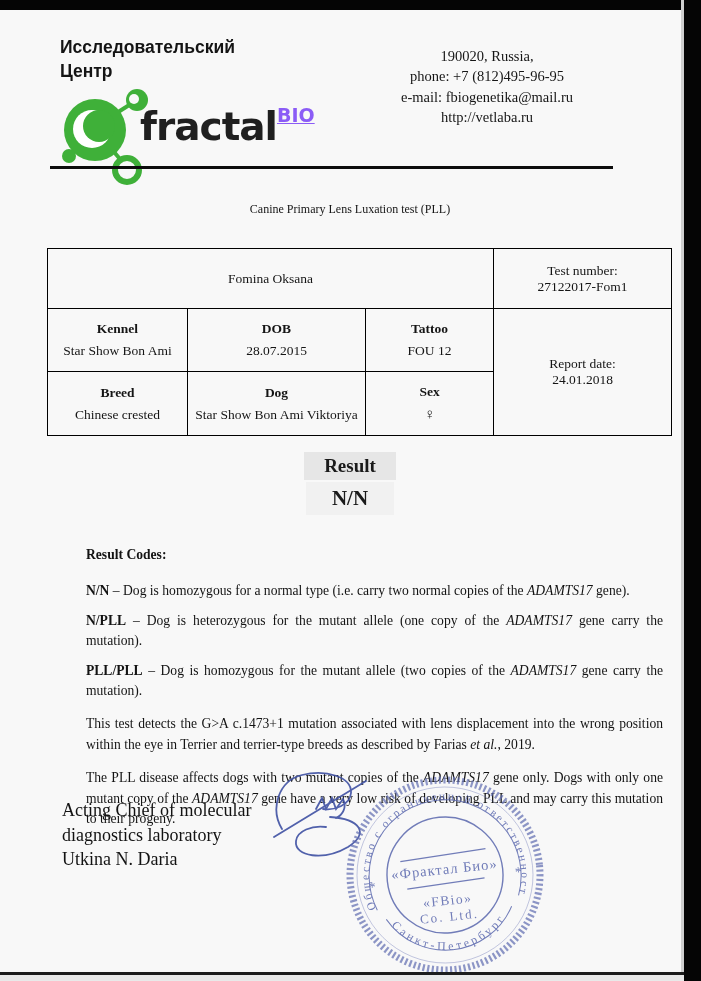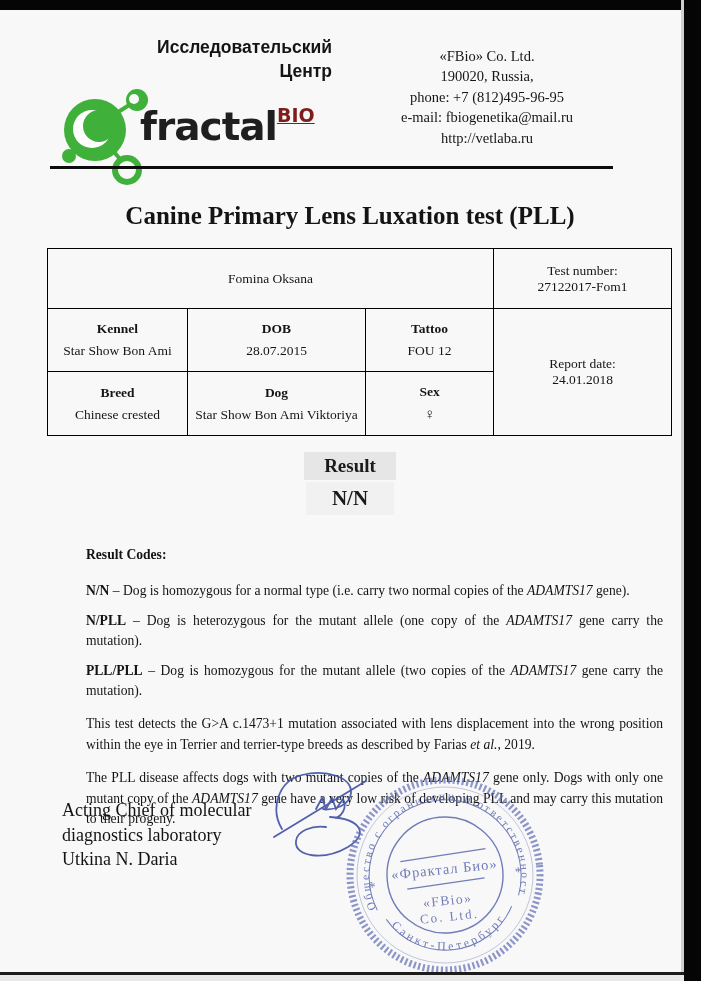--- a/index.html
+++ b/index.html
@@ -6,29 +6,29 @@
   body{width:701px;height:981px;background:#0a0a0a;font-family:"Liberation Serif",serif;color:#1a1a1a;}
   .page{position:relative;width:701px;height:981px;background:#f8f8f8;overflow:hidden;}
   .bar-top{position:absolute;left:0;top:0;width:701px;height:10px;background:#050505;}
   .bar-right{position:absolute;right:0;top:0;width:17px;height:981px;background:#050505;}
   .bar-right-edge{position:absolute;right:17px;top:0;width:3px;height:981px;background:#cfcfcf;}
   .bar-bottom-line{position:absolute;left:0;top:972px;width:684px;height:3px;background:#1c1c1c;}
   .bar-bottom-strip{position:absolute;left:0;top:975px;width:684px;height:6px;background:#e9e9e9;}
 
   
   .hdr-left{position:absolute;left:60px;top:36px;width:272px;}
-  .center-name{font-family:"Liberation Sans",sans-serif;font-weight:bold;font-size:17.5px;line-height:1.35;text-align:right;color:#141414;}
+  .center-name{font-family:"Liberation Sans",sans-serif;font-weight:bold;font-size:17.5px;line-height:1.35;text-align:left;color:#141414;}
   .logo-wrap{position:absolute;left:62px;top:86px;width:250px;height:100px;}
   .logo-text{position:absolute;left:78px;top:18px;font-family:"DejaVu Sans",sans-serif;font-weight:600;font-size:39px;color:#1f1f1f;letter-spacing:-1px;}
-  .logo-sup{font-size:19px;font-weight:bold;color:#7f1d1d;vertical-align:18px;letter-spacing:0;text-decoration:underline;}
+  .logo-sup{font-size:19px;font-weight:bold;color:#8b5cf6;vertical-align:18px;letter-spacing:0;text-decoration:underline;}
   .hdr-right{position:absolute;left:328px;top:46px;width:318px;text-align:center;font-size:14.5px;line-height:20.4px;color:#151515;}
   .hdr-rule{position:absolute;left:50px;top:166px;width:563px;height:2.5px;background:#0c0c0c;}
 
   
-  .doc-title{position:absolute;left:62px;top:202px;width:576px;text-align:center;font-size:25px;font-weight:bold;color:#141414;}
+  .doc-title{position:absolute;left:62px;top:202px;width:576px;text-align:center;font-size:12px;font-weight:normal;color:#141414;}
 
   
   table.info{position:absolute;left:47px;top:248px;border-collapse:collapse;table-layout:fixed;}
   table.info td{border:1.7px solid #000;text-align:center;vertical-align:middle;font-size:13.5px;padding:2px 6px;color:#151515;}
   .c1{width:127px;} .c2{width:165px;} .c3{width:115px;} .c4{width:165px;}
   .r1{height:60px;} .r2{height:63px;} .r3{height:64px;}
   .cell-label{font-weight:bold;margin-bottom:6px;}
   .sex-glyph{font-size:15px;}
 
   
@@ -77,21 +77,20 @@
       <circle cx="37" cy="40" r="16" fill="#3fb039"></circle>
       <circle cx="75" cy="14" r="11" fill="#3fb039"></circle>
       <circle cx="72" cy="13" r="5" fill="#f8f8f8"></circle>
       <circle cx="65" cy="84" r="12" fill="#f8f8f8" stroke="#3fb039" stroke-width="6"></circle>
       <circle cx="7" cy="70" r="7" fill="#3fb039"></circle>
     </svg>
     <div class="logo-text"><span>fractal</span><span class="logo-sup">BIO</span></div>
   </div>
 
   <div class="hdr-right">
-    <div>«FBio» Co. Ltd.</div>
     <div>190020, Russia,</div>
     <div>phone: +7 (812)495-96-95</div>
     <div>e-mail: fbiogenetika@mail.ru</div>
     <div>http://vetlaba.ru</div>
   </div>
 
   <div class="hdr-rule"></div>
 
   <div class="doc-title">Canine Primary Lens Luxation test (PLL)</div>
 

